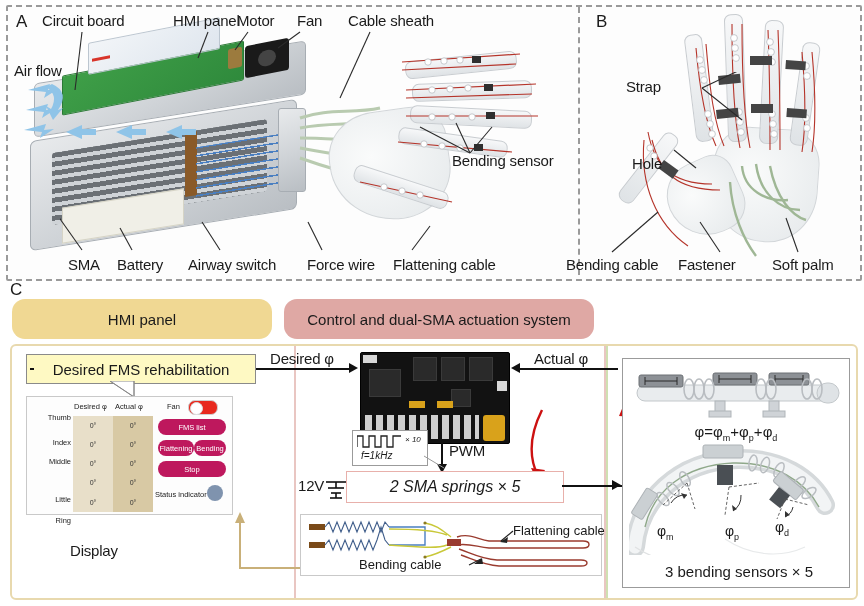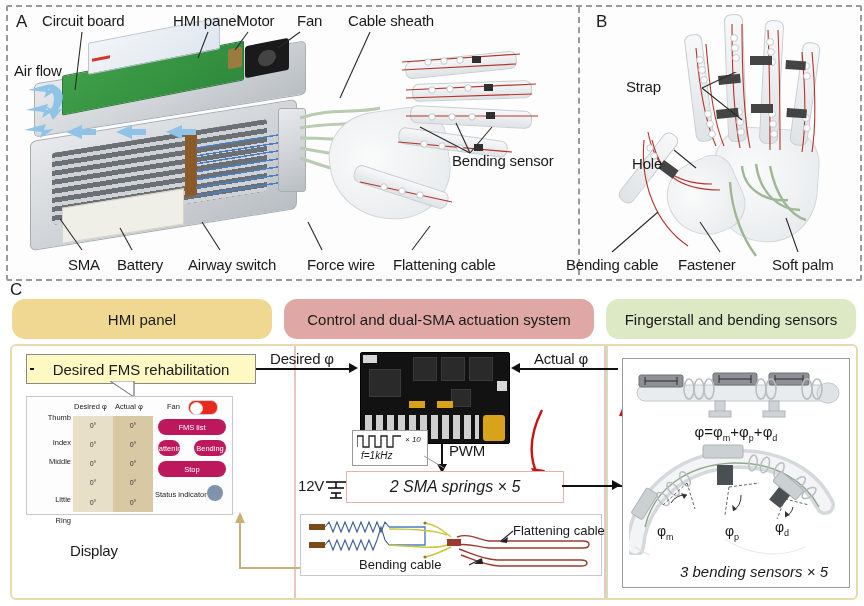--- a/index.html
+++ b/index.html
@@ -88,21 +88,21 @@
   #pwmBox{position:absolute;left:340px;top:84px;width:74px;height:34px;
           border:1px solid #9b9b9b;background:#fff;}
 
   
   #cableBox{position:absolute;left:288px;top:168px;width:300px;height:60px;
             border:1px solid #c9c9c9;background:#fff;}
 
   
   #fingBox{position:absolute;left:610px;top:12px;width:226px;height:228px;
            border:1px solid #9b9b9b;background:#fff;}
-  .ital-cap{font-style:italic;font-size:15px;margin-left:15px;}
+  .ital-cap{font-size:15px;}
 </style>
 </head>
 <body>
 
 <div class="abs" id="panelAB"></div>
 <div class="abs" id="abDivider"></div>
 
 <div class="abs panel-letter" style="left:16px;top:12px;">A</div>
 
 <div class="abs device-body" style="left:30px;top:120px;width:265px;height:108px;border-radius:6px;
@@ -335,21 +335,20 @@
       <path d="M238,62 L226,28"></path>
   </g>
 </svg>
 
 <div id="panelCwrap" class="abs">
 
   <div class="abs panel-letter" style="left:10px;top:-2px;">C</div>
 
   <div class="cat-bar" id="bar-hmi">HMI panel</div>
   <div class="cat-bar" id="bar-ctrl">Control and dual-SMA actuation system</div>
-  <div class="cat-bar" id="bar-fing">Fingerstall and bending sensors</div>
 
   <div id="cbox">
     <div id="cbox-mid"></div>
     <div id="cbox-right"></div>
 
     <div class="callout" style="left:14px;top:8px;width:228px;height:28px;">Desired FMS rehabilitation</div>
     <svg class="abs" style="left:96px;top:35px;" width="48" height="18">
       <path d="M2,0 L26,16 L26,0 Z" fill="#fff" stroke="#8a8a8a" stroke-width="1"></path>
       <path d="M2,0 L26,16 L26,0" fill="none" stroke="#8a8a8a" stroke-width="1"></path>
     </svg>
@@ -377,21 +376,21 @@
       <div class="hname" style="top:98px;">Little</div>
       <div class="hcell col-d" style="top:95px;height:20px;">0°</div>
       <div class="hcell col-a" style="top:95px;height:20px;">0°</div>
 
       <div class="hhdr" style="left:140px;top:5px;">Fan</div>
       <div id="fanToggle" style="left:161px;top:3px;">
         <div id="fanKnob"></div>
       </div>
 
       <div class="btn" style="left:131px;top:22px;width:68px;height:16px;">FMS list</div>
-      <div class="btn" style="left:131px;top:43px;width:22px;height:16px;">Flattening</div>
+      <div class="btn" style="left:131px;top:43px;width:36px;height:16px;">Flattening</div>
       <div class="btn" style="left:167px;top:43px;width:32px;height:16px;">Bending</div>
       <div class="btn" style="left:131px;top:64px;width:68px;height:16px;">Stop</div>
       <div class="hhdr" style="left:128px;top:93px;">Status indicator</div>
       <div id="statusDot" style="left:180px;top:88px;"></div>
     </div>
 
     <div class="abs lbl" style="left:58px;top:196px;">Display</div>
     <svg class="abs" style="left:110px;top:160px;" width="210" height="70">
       <path d="M196,62 L118,62 L118,16" fill="none" stroke="#c9b079" stroke-width="2"></path>
       <path d="M118,6 l5,11 h-10 z" fill="#c9b079"></path>

